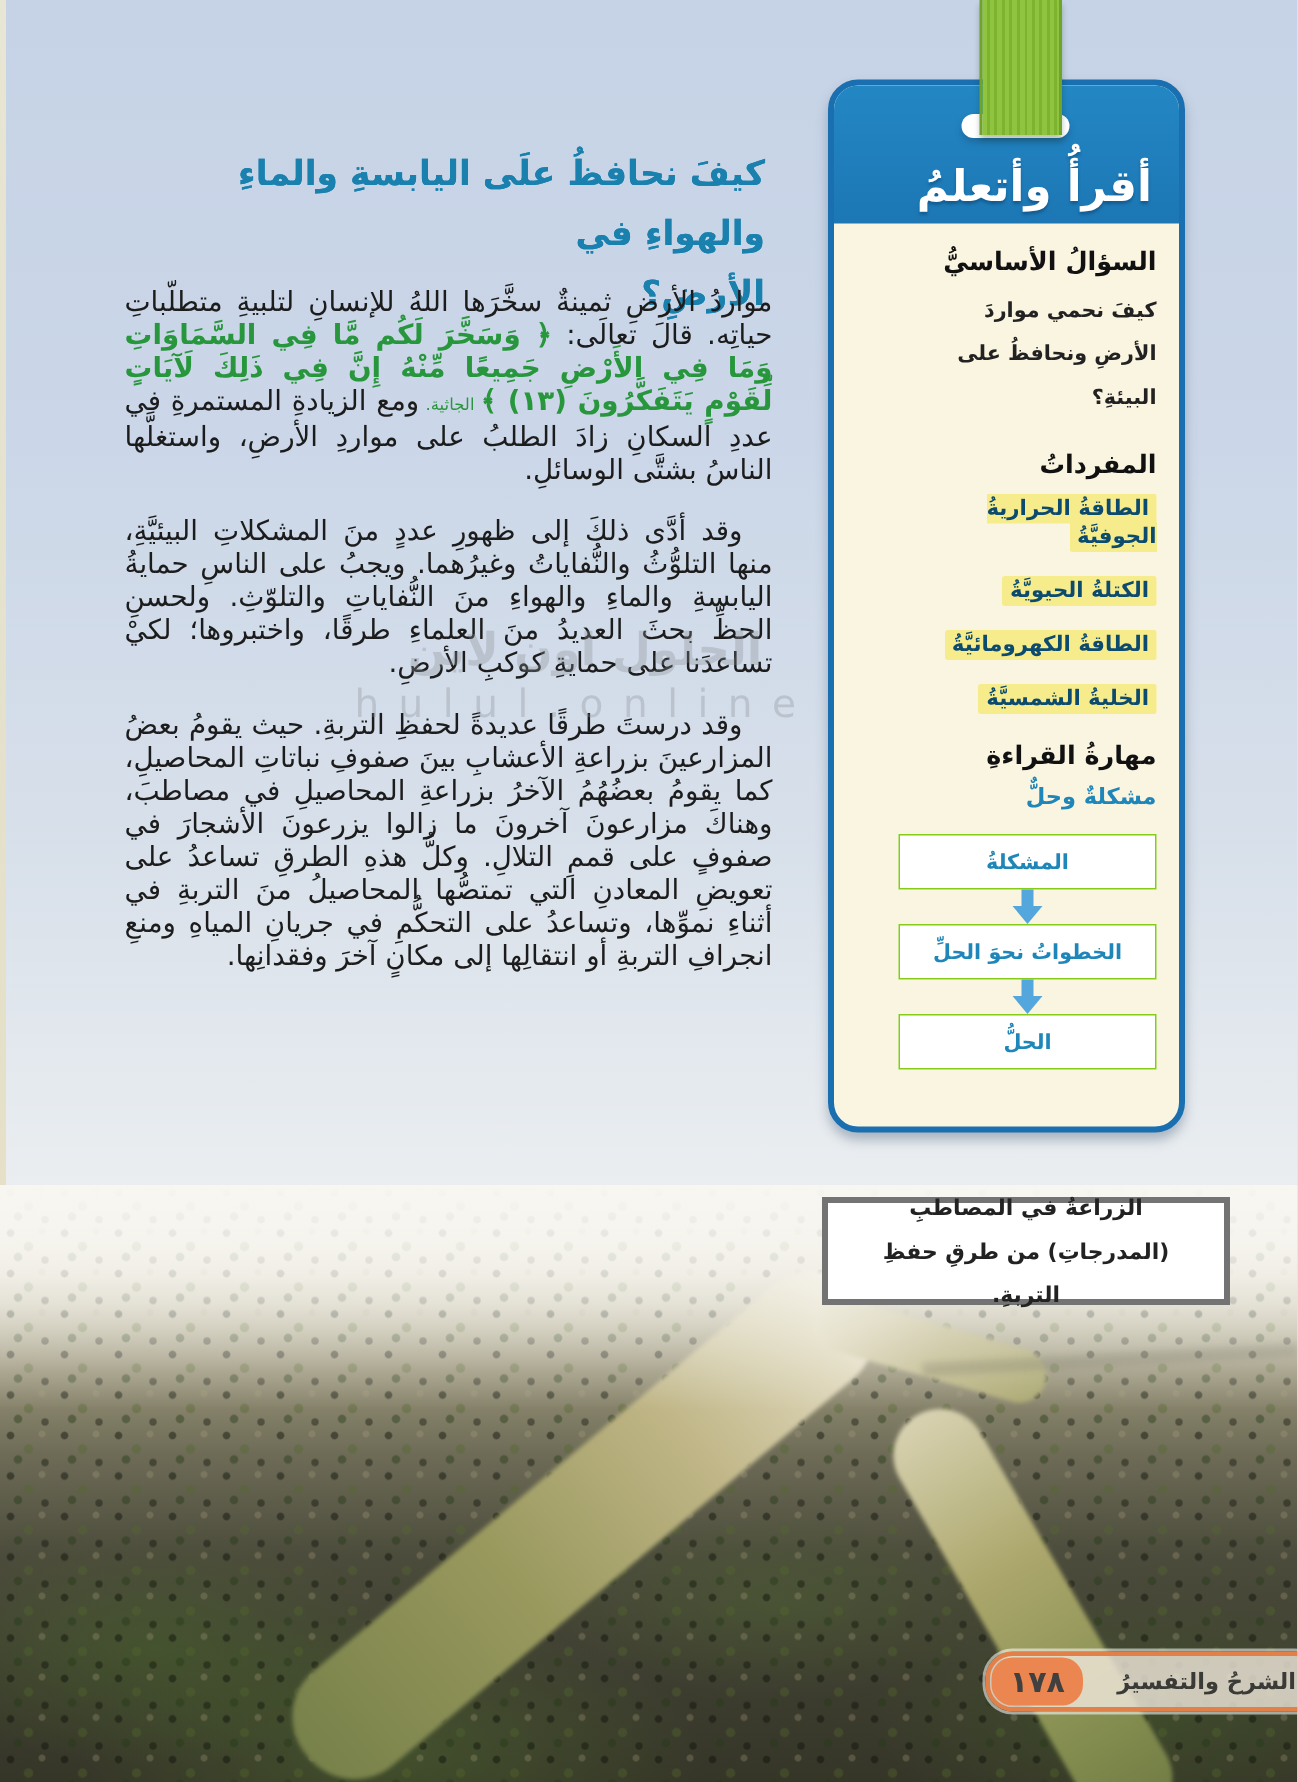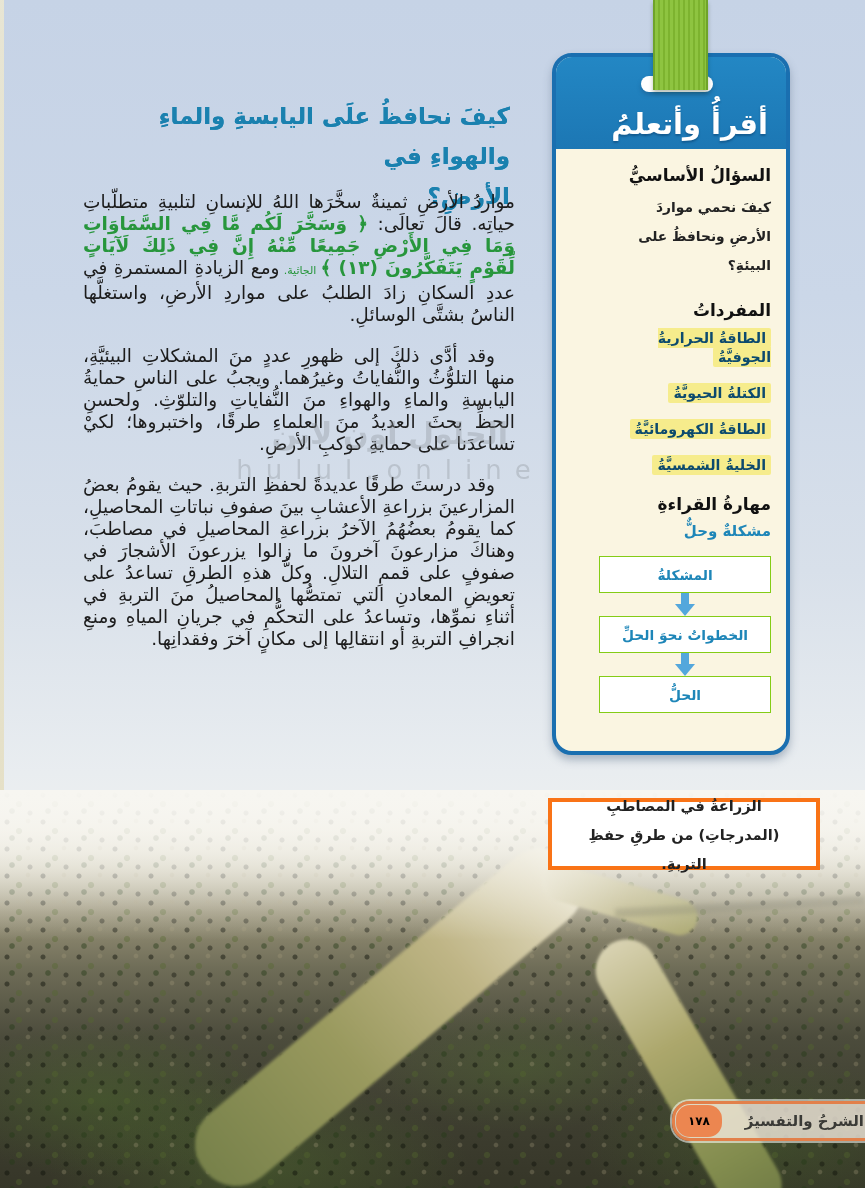--- a/index.html
+++ b/index.html
@@ -90,29 +90,29 @@
   
   .slot{position:absolute;left:641px;top:76px;width:72px;height:16px;z-index:4;
     background:#FFFFFF;border-radius:9px;box-shadow:0 3px 4px rgba(25,70,110,.35);}
   .ribbon{position:absolute;left:653px;top:0;width:51px;height:90px;z-index:5;
     background:repeating-linear-gradient(90deg,#8EC440 0 3px,#7DB32F 3px 5px);
     border-left:2px solid #6FA32A;border-right:2px solid #6FA32A;
     box-shadow:0 3px 4px rgba(20,50,20,.3);}
 
   
   .caption{position:absolute;left:548px;top:798px;width:272px;height:72px;z-index:4;
-    box-sizing:border-box;border:4px solid #f97316;background:#FFFFFF;direction:rtl;
+    box-sizing:border-box;border:4px solid #737373;background:#FFFFFF;direction:rtl;
     display:flex;align-items:center;justify-content:center;text-align:center;
     font-size:14.6px;font-weight:bold;color:#222;line-height:29px;padding:4px 12px;}
 
   
   .badge{position:absolute;right:-16px;top:1101px;height:34px;z-index:6;display:flex;
     flex-direction:row;align-items:stretch;border:3px solid #E2804A;border-radius:18px;
     background:rgba(243,234,221,.8);box-shadow:0 0 0 2px rgba(255,255,255,.55);}
-  .badge-num{background:#EC8650;color:#000000;font-weight:bold;font-size:12px;
+  .badge-num{background:#EC8650;color:#404040;font-weight:bold;font-size:20px;
     border-radius:14px;display:flex;align-items:center;padding:0 12px;margin:1px;}
   .badge-label{display:flex;align-items:center;padding:0 14px 0 22px;
     color:#3A3A36;font-weight:bold;font-size:15px;direction:rtl;}
 </style>
 </head>
 <body>
 
 <div class="page">
 
   <div class="sky"></div>

